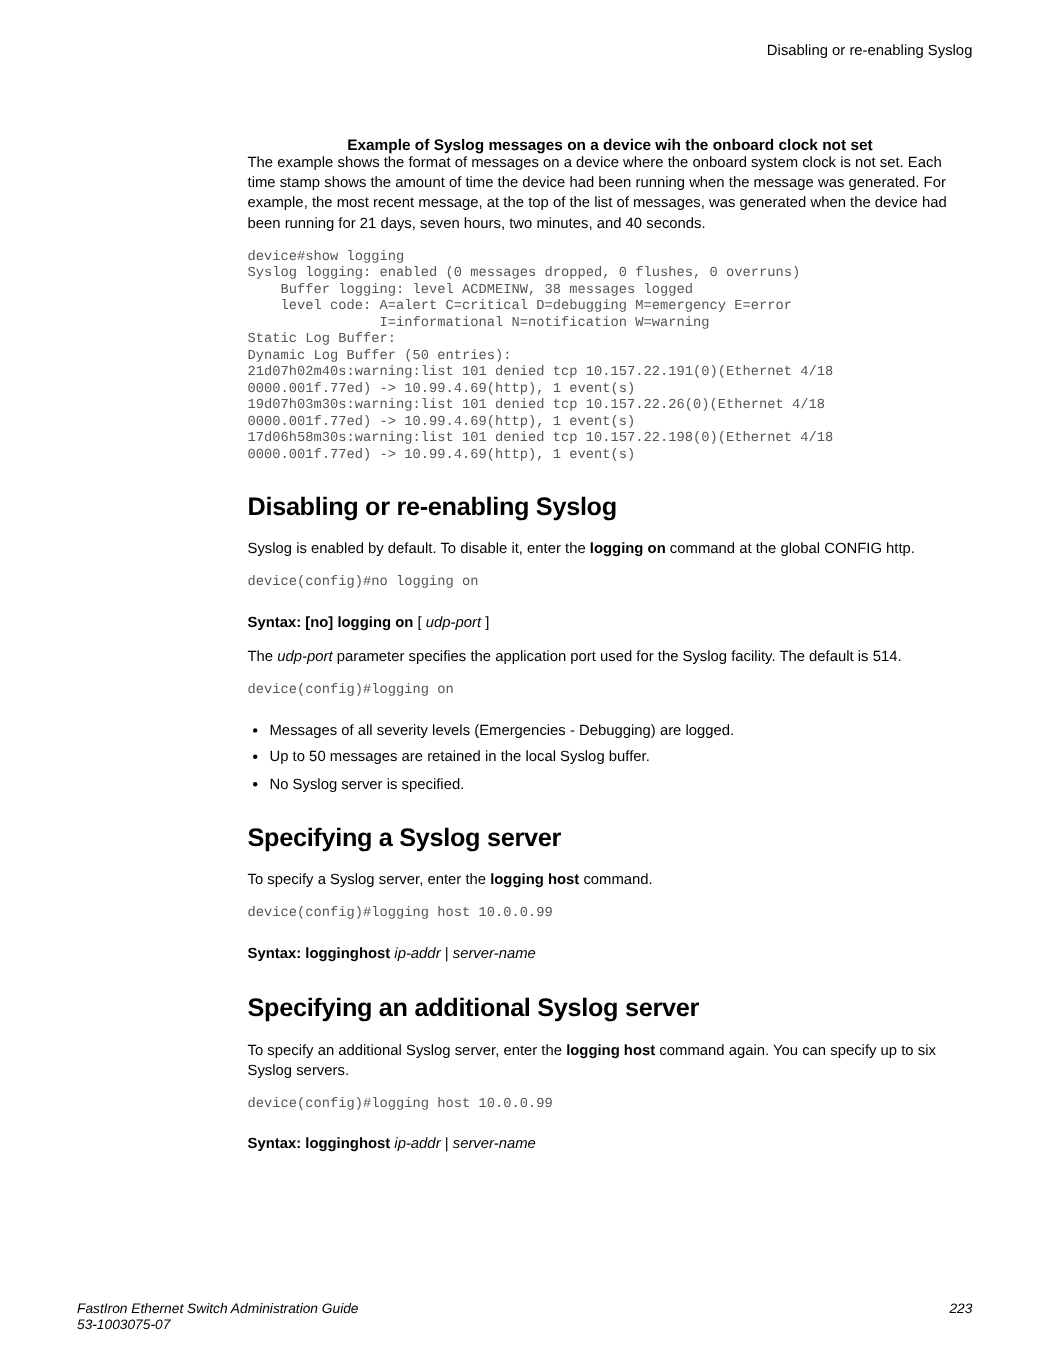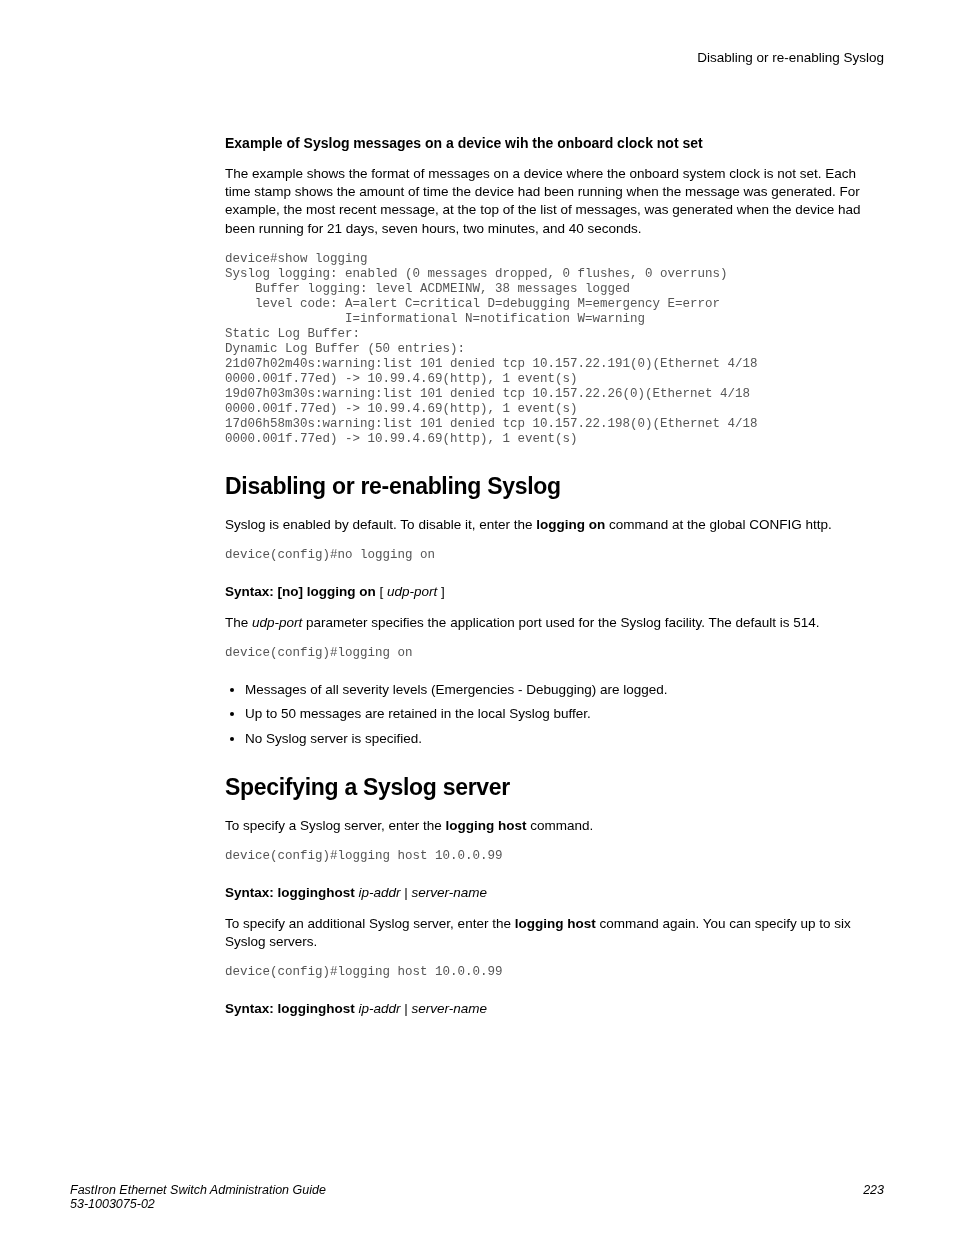--- a/index.html
+++ b/index.html
@@ -7,35 +7,35 @@
     font-size: 13.5px;
     color: #000;
     margin: 0;
     padding: 0;
     background: #fff;
   }
   .page {
     width: 954px;
     height: 1235px;
     box-sizing: border-box;
-    padding: 50px 70px 30px 70px;
+    padding: 38px 70px 30px 70px;
     position: relative;
   }
   .header-right {
     text-align: right;
     font-size: 13.5px;
     margin-bottom: 70px;
   }
   .main {
     margin-left: 155px;
   }
   .subhead {
     font-weight: bold;
     font-size: 14px;
-    margin-bottom: 14px;
+    text-align: center;
   }
   p {
     margin: 0 0 12px 0;
     line-height: 1.35;
   }
   pre {
     font-family: "Courier New", Courier, monospace;
     font-size: 12.5px;
     color: #555;
     margin: 14px 0 20px 0;
@@ -121,31 +121,32 @@
 
     <h2>Specifying a Syslog server</h2>
     <p>
       <span>To specify a Syslog server, enter the </span><span class="bold">logging host</span><span> command.</span>
     </p>
     <pre>device(config)#logging host 10.0.0.99</pre>
     <p class="syntax-line">
       <span class="bold">Syntax: logginghost</span><span class="italic"> ip-addr</span><span> | </span><span class="italic">server-name</span>
     </p>
 
+    <h2>Specifying an additional Syslog server</h2>
     <p>
       <span>To specify an additional Syslog server, enter the </span><span class="bold">logging host</span><span> command again. You can specify up to six Syslog servers.</span>
     </p>
     <pre>device(config)#logging host 10.0.0.99</pre>
     <p class="syntax-line">
       <span class="bold">Syntax: logginghost</span><span class="italic"> ip-addr</span><span> | </span><span class="italic">server-name</span>
     </p>
 
   </div>
 
   <div class="footer">
     <div>
       <div>FastIron Ethernet Switch Administration Guide</div>
-      <div>53-1003075-02</div>
+      <div>53-1003075-07</div>
     </div>
     <div class="right">223</div>
   </div>
 
 </div>
 
 </body></html>

